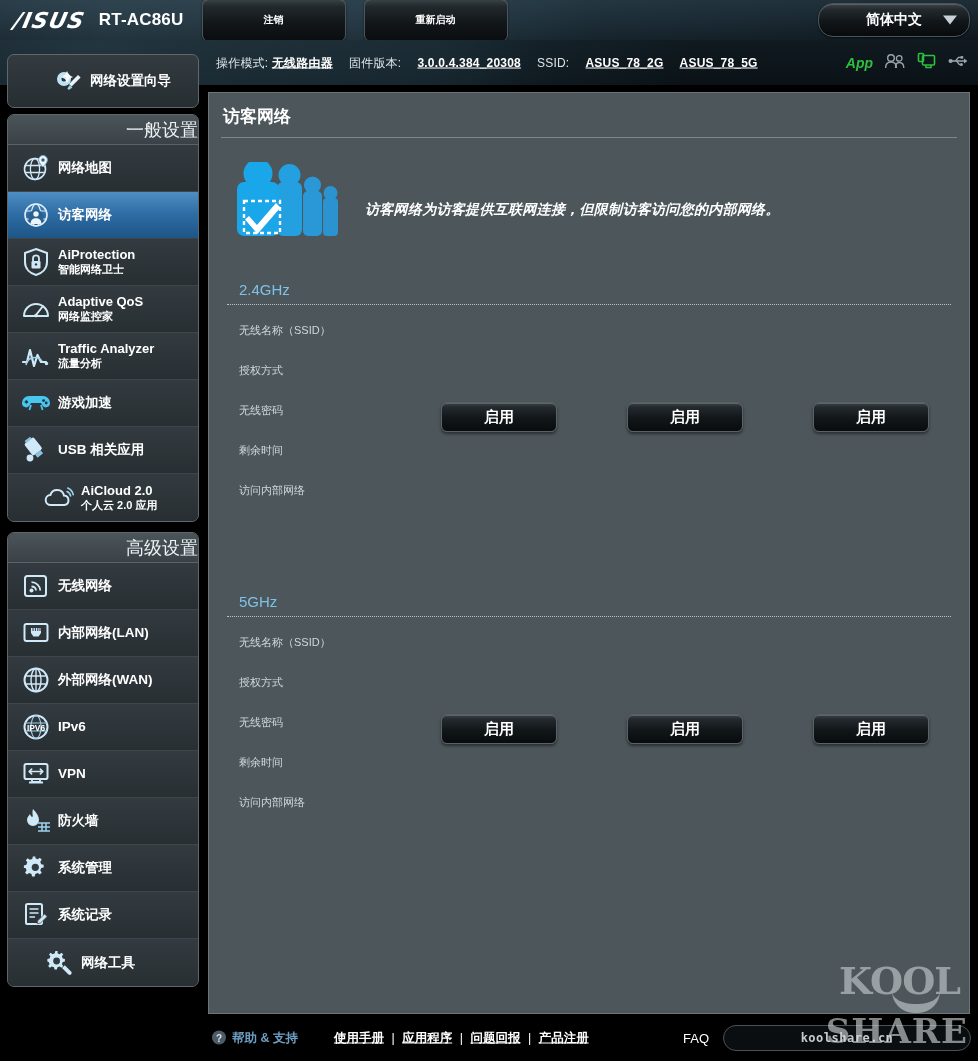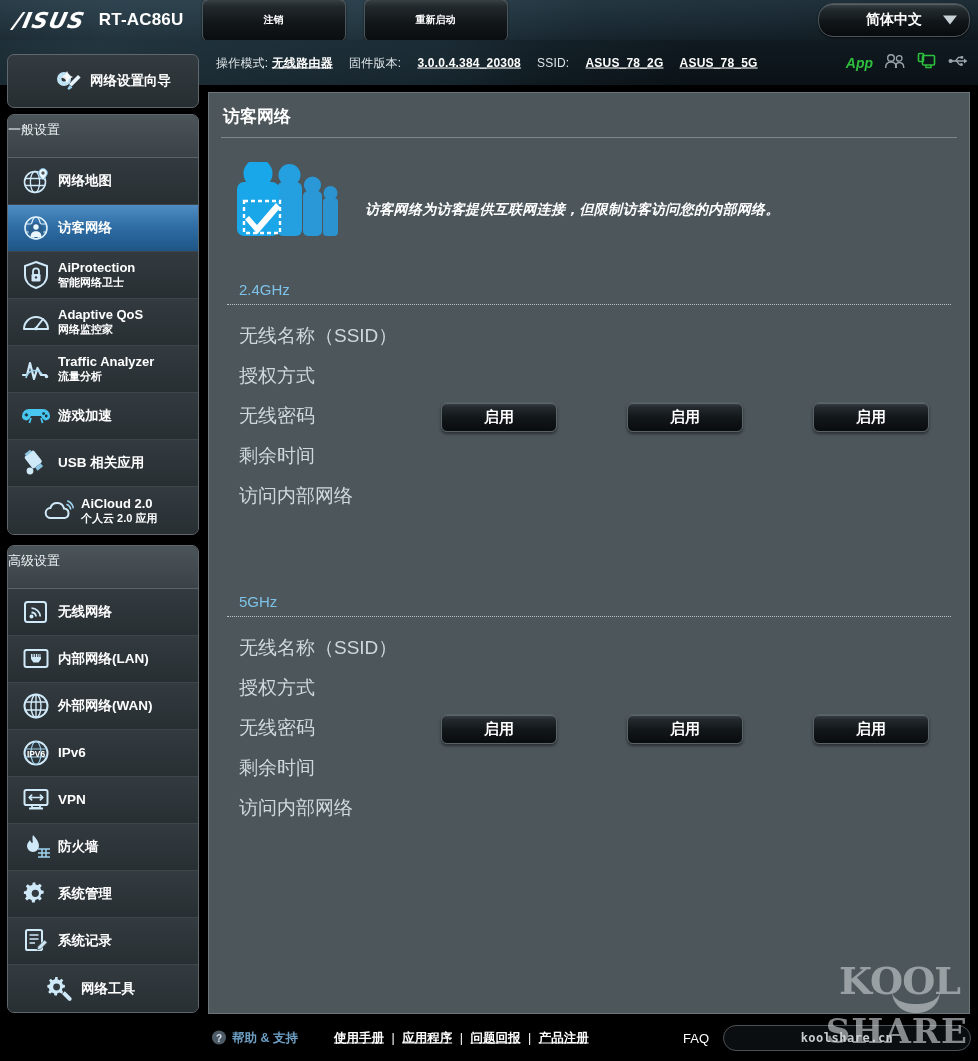--- a/index.html
+++ b/index.html
@@ -100,22 +100,22 @@
   .side-card {
     margin: 6px 7px 0 7px;
     border: 1px solid #5e676c;
     border-radius: 7px;
     background: #2a3135;
     overflow: hidden;
   }
   .wizard-card { margin-top: 9px; height: 54px; display:flex; align-items:center;
     background: linear-gradient(180deg,#333b40 0%,#272e32 100%); padding-left: 32px; }
   .side-header {
-    height: 43px; line-height: 30px; text-align: left;
-    font-size: 13px; color: #eef2f4;
+    height: 30px; line-height: 30px; text-align: right;
+    font-size: 18px; color: #eef2f4;
     background: linear-gradient(180deg,#4b5459 0%,#3a4247 100%);
     border-bottom: 1px solid #5a6368;
   }
   .side-item {
     height: 47px; display: flex; align-items: center;
     border-bottom: 1px solid #3e464b;
     background: linear-gradient(180deg,#333b40 0%,#282f33 100%);
     cursor: pointer; position: relative;
   }
   .side-item:last-child { border-bottom: none; padding-left: 23px; }
@@ -159,21 +159,21 @@
   }
 
   .band-block { position: absolute; left: 14px; width: 734px; }
   .band-title { font-size: 15px; color: #7fc2e8; padding-left: 16px; }
   .band-rule {
     margin-top: 6px; height: 0; border-top: 1px dotted #b9c3c7; width: 724px;
     margin-left: 4px;
   }
   .band-body { position: relative; height: 190px; }
   .field-row {
-    position: absolute; left: 16px; font-size: 19px; color: #cfd8dc;
+    position: absolute; left: 16px; font-size: 11px; color: #cfd8dc;
   }
   .enable-btn {
     position: absolute;
     width: 116px; height: 30px;
     border-radius: 6px;
     background: linear-gradient(180deg,#3c4449 0%,#23292d 16%,#12171a 52%,#090c0e 100%);
     border: 1px solid #596267;
     box-shadow: inset 0 1px 0 rgba(255,255,255,.18), 0 2px 3px rgba(0,0,0,.45);
     color: #ffffff; font-size: 15px; font-weight: bold;
     display: flex; align-items: center; justify-content: center;

